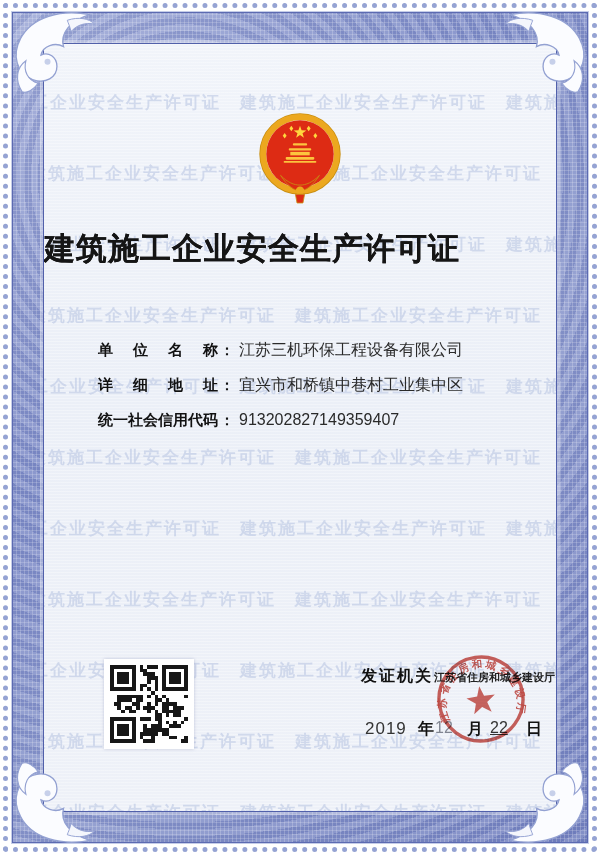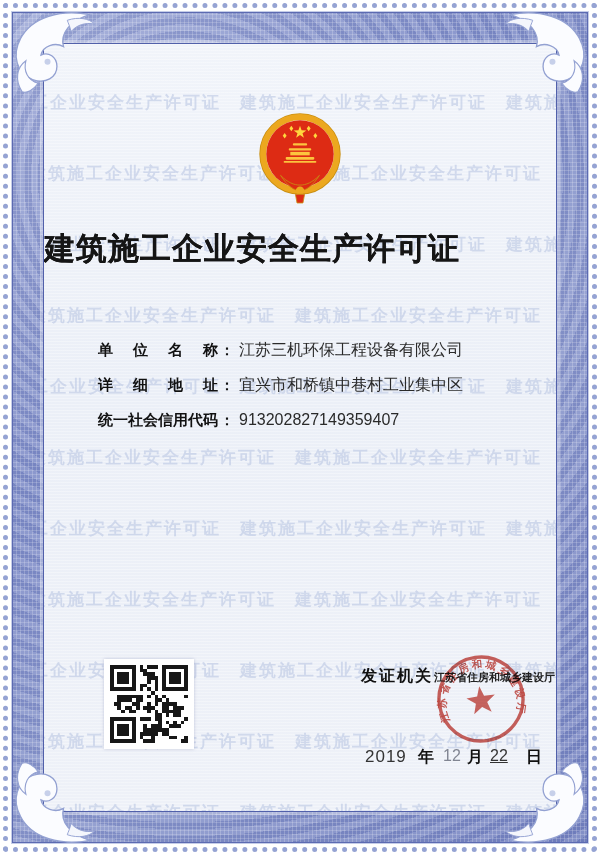--- a/index.html
+++ b/index.html
@@ -90,24 +90,24 @@
     position:absolute;inset:6px;
     display:grid;grid-template-columns:repeat(21,1fr);grid-template-rows:repeat(21,1fr);
   }
   .qr div{background:transparent;}
   .qr div.on{background:#171717;}
   
   .issuer{position:absolute;top:622px;left:317px;white-space:nowrap;z-index:2;}
   .issuer-label{font-size:16px;font-weight:700;letter-spacing:2px;color:#111;font-family:Liberation Serif, serif;}
   .issuer-value{font-size:11px;font-weight:700;color:#222;margin-left:1px;}
   .dateline{position:absolute;top:675px;left:307px;width:240px;height:24px;z-index:2;}
-  .dateline span{position:absolute;top:0;margin-top:28px;}
+  .dateline span{position:absolute;top:0;}
   .d-year{left:14px;font-size:17px;color:#333;letter-spacing:1px;}
   .d-yu{left:67px;font-size:16px;font-weight:700;color:#111;}
-  .d-month{left:92px;font-size:16px;color:#5c6170;opacity:.75;text-align:center;}
+  .d-month{left:84px;font-size:16px;color:#5c6170;opacity:.75;text-align:center;}
   .d-mu{left:116px;font-size:16px;font-weight:700;color:#111;}
   .d-day{left:139px;font-size:16px;color:#333;text-decoration:underline;}
   .d-du{left:175px;font-size:16px;font-weight:700;color:#111;}
   
   .seal{
     position:absolute;top:608px;left:390px;
     width:94px;height:94px;
     transform:rotate(-8deg);
     mix-blend-mode:multiply;
     opacity:.92;

